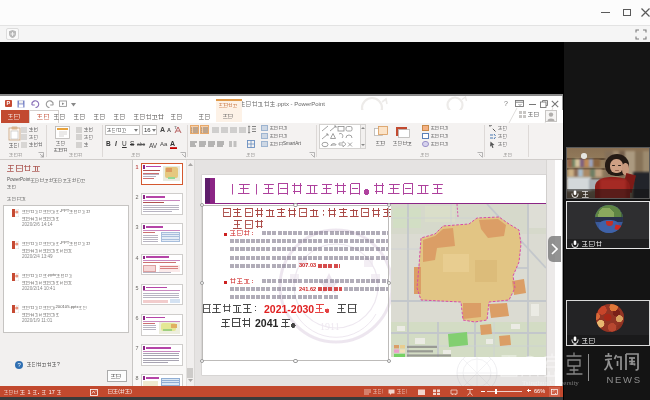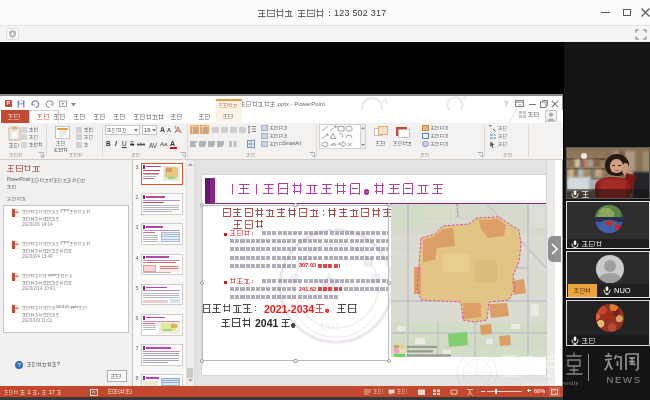--- a/index.html
+++ b/index.html
@@ -11,35 +11,20 @@
 .gb{background:linear-gradient(currentColor 0 0) 50% 4%/86% 10% no-repeat,linear-gradient(currentColor 0 0) 7% 50%/10% 90% no-repeat,linear-gradient(currentColor 0 0) 93% 50%/10% 90% no-repeat,linear-gradient(currentColor 0 0) 50% 48%/58% 9% no-repeat,linear-gradient(currentColor 0 0) 50% 96%/86% 10% no-repeat}
 .gc{background:linear-gradient(currentColor 0 0) 20% 50%/11% 92% no-repeat,linear-gradient(currentColor 0 0) 80% 50%/11% 92% no-repeat,linear-gradient(currentColor 0 0) 50% 22%/94% 10% no-repeat,linear-gradient(currentColor 0 0) 50% 74%/74% 10% no-repeat}
 .gd{background:linear-gradient(currentColor 0 0) 50% 18%/88% 11% no-repeat,linear-gradient(currentColor 0 0) 38% 62%/11% 72% no-repeat,linear-gradient(currentColor 0 0) 72% 62%/11% 56% no-repeat,linear-gradient(currentColor 0 0) 50% 96%/96% 10% no-repeat}
 .gp{background:radial-gradient(circle at 35% 75%, currentColor 0 28%, transparent 30%);width:.5em!important}
 .gq{background:linear-gradient(currentColor 0 0) 60% 50%/14% 88% no-repeat;width:.55em!important}
 .gx{background:linear-gradient(currentColor 0 0) 50% 30%/20% 16% no-repeat,linear-gradient(currentColor 0 0) 50% 75%/20% 16% no-repeat;width:.5em!important}
 </style></head><body>
 <div id="root">
 <div style="position:absolute;left:0px;top:0px;width:650px;height:26px;background:#fcfcfc;border-bottom:1px solid #e3e3e3"></div>
 <div style="position:absolute;left:0px;top:26px;width:650px;height:16px;background:#f5f5f5"></div>
-<div style="position:absolute;left:258px;top:9px;display:flex;align-items:center">
-<span class="z" style="font-size:9px;color:#4a4a4a;">
-        <i class="ga"></i>
-        <i class="gb"></i>
-        <i class="gc"></i>
-        <i class="gd"></i>
-      </span>
-<span style="width:4px"></span>
-<span class="z" style="font-size:9px;color:#4a4a4a;">
-        <i class="ga"></i>
-        <i class="gb"></i>
-        <i class="gc"></i>
-      </span>
-<span class="t" style="font-size:9px;color:#3a3a3a;position:static;letter-spacing:0.2px">：123 502 317</span>
-</div>
 <div style="position:absolute;left:601px;top:12px;width:9px;height:1.4px;background:#5a5a5a"></div>
 <div style="position:absolute;left:623px;top:9px;width:8px;height:7px;border:1.2px solid #5a5a5a"></div>
 <svg class="ab" style="left:641px;top:8px" width="9" height="9">
       <path d="M0.5 0.5 L8.5 8.5 M8.5 0.5 L0.5 8.5" stroke="#5a5a5a" stroke-width="1.2"></path>
     </svg>
 <div style="position:absolute;left:6px;top:28px;width:13px;height:12px;background:#fafafa;border:1px solid #dcdcdc;border-radius:2px"></div>
 <svg class="ab" style="left:9px;top:30px" width="7" height="8">
       <path d="M3.5 0 L7 1.2 V4 C7 6.2 5.3 7.4 3.5 8 C1.7 7.4 0 6.2 0 4 V1.2 Z" fill="#b8b8b8"></path>
       <path d="M3.5 2 v4 M1.5 4 h4" stroke="#f5f5f5" stroke-width="0.9"></path>
     </svg>
@@ -939,21 +924,21 @@
 <div style="position:absolute;left:202px;top:304px;display:flex">
       <span class="z" style="font-size:10px;color:#262626;gap:0.3px">
         <i class="gb"></i>
         <i class="ga"></i>
         <i class="gc"></i>
         <i class="gd"></i>
         <i class="ga"></i>
         <i class="gx"></i>
       </span>
     </div>
-<span class="t" style="font-size:10.5px;color:#e02020;font-weight:bold;position:absolute;left:264px;top:303.5px;">2021-2034</span>
+<span class="t" style="font-size:10.5px;color:#e02020;font-weight:bold;position:absolute;left:264px;top:303.5px;">2021-2030</span>
 <div style="position:absolute;left:315px;top:303.5px;display:flex">
       <span class="z" style="font-size:10.5px;color:#e02020;">
         <i class="ga"></i>
         <i class="gp"></i>
       </span>
     </div>
 <div style="position:absolute;left:337px;top:303.5px;display:flex">
       <span class="z" style="font-size:10.5px;color:#262626;">
         <i class="ga"></i>
         <i class="gb"></i>
@@ -1175,42 +1160,20 @@
           <path d="M1 3.5 v1 a3 3 0 0 0 6 0 v-1" stroke="#fff" stroke-width="0.9" fill="none"></path>
           <path d="M4 8 v1 M2.4 8.8 h3.2" stroke="#fff" stroke-width="0.9"></path>
         </svg>
         <span class="z" style="font-size:7px;color:#fff;">
           <i class="ga"></i>
           <i class="gb"></i>
           <i class="gc"></i>
         </span>
       </div>
 </div>
-<div style="position:absolute;left:566px;top:250.5px;width:84px;height:47px;background:#2b2b2d;border:1px solid #e6e6e6;overflow:hidden">
-<div style="position:absolute;left:29px;top:3px;width:28px;height:28px;border-radius:50%;background:#cbcbcb;overflow:hidden">
-<div style="position:absolute;left:8px;top:5px;width:12px;height:12px;border-radius:50%;background:#9e9e9e"></div>
-<div style="position:absolute;left:3px;top:18px;width:22px;height:12px;border-radius:50% 50% 0 0;background:#9e9e9e"></div>
-</div>
-<div style="position:absolute;left:0;top:32px;width:84px;height:15px;background:rgba(20,20,20,0.45)"></div>
-<div style="position:absolute;left:1px;top:32px;width:29px;height:14px;background:#eda33c;display:flex;align-items:center;justify-content:center">
-        <span class="z" style="font-size:6px;color:#4a2c08;">
-          <i class="ga"></i>
-          <i class="gb"></i>
-          <i class="gc"></i>
-        </span>
-      </div>
-<div style="position:absolute;left:32px;top:32px;width:52px;height:14px;display:flex;align-items:center">
-        <svg width="8" height="9" style="margin:0 3px 0 4px;flex:none">
-          <rect x="2.7" y="0.5" width="2.6" height="4.6" rx="1.3" fill="#fff"></rect>
-          <path d="M1 3.5 v1 a3 3 0 0 0 6 0 v-1" stroke="#fff" stroke-width="0.9" fill="none"></path>
-          <path d="M4 8 v1 M2.4 8.8 h3.2" stroke="#fff" stroke-width="0.9"></path>
-        </svg>
-        <span class="t" style="font-size:7.5px;color:#fff;position:static">NUO</span>
-      </div>
-</div>
 <div style="position:absolute;left:566px;top:299.5px;width:84px;height:46px;background:#232325;border:1px solid #d9d9d9;overflow:hidden">
 <div style="position:absolute;left:29px;top:3px;width:28px;height:28px;border-radius:50%;overflow:hidden;background:#6a2018">
 <div style="position:absolute;left:-4px;top:-4px;width:36px;height:36px;background:radial-gradient(circle at 28% 28%,#c8452a 0 12%,transparent 13%),radial-gradient(circle at 60% 20%,#e07838 0 11%,transparent 12%),radial-gradient(circle at 44% 48%,#a82818 0 13%,transparent 14%),radial-gradient(circle at 76% 52%,#d8a060 0 10%,transparent 11%),radial-gradient(circle at 24% 66%,#e8b870 0 10%,transparent 11%),radial-gradient(circle at 56% 76%,#b84830 0 12%,transparent 13%),radial-gradient(circle at 80% 80%,#8a3020 0 11%,transparent 12%),radial-gradient(circle at 12% 45%,#d86838 0 9%,transparent 10%),radial-gradient(circle at 68% 36%,#7a2018 0 10%,transparent 11%),#923424"></div>
 </div>
 <div style="position:absolute;left:0;top:34.5px;width:84px;height:11.5px;background:rgba(20,20,20,0.55);display:flex;align-items:center">
         <svg width="8" height="9" style="margin:0 3px 0 4px;flex:none">
           <rect x="2.7" y="0.5" width="2.6" height="4.6" rx="1.3" fill="#fff"></rect>
           <path d="M1 3.5 v1 a3 3 0 0 0 6 0 v-1" stroke="#fff" stroke-width="0.9" fill="none"></path>
           <path d="M4 8 v1 M2.4 8.8 h3.2" stroke="#fff" stroke-width="0.9"></path>
         </svg>

